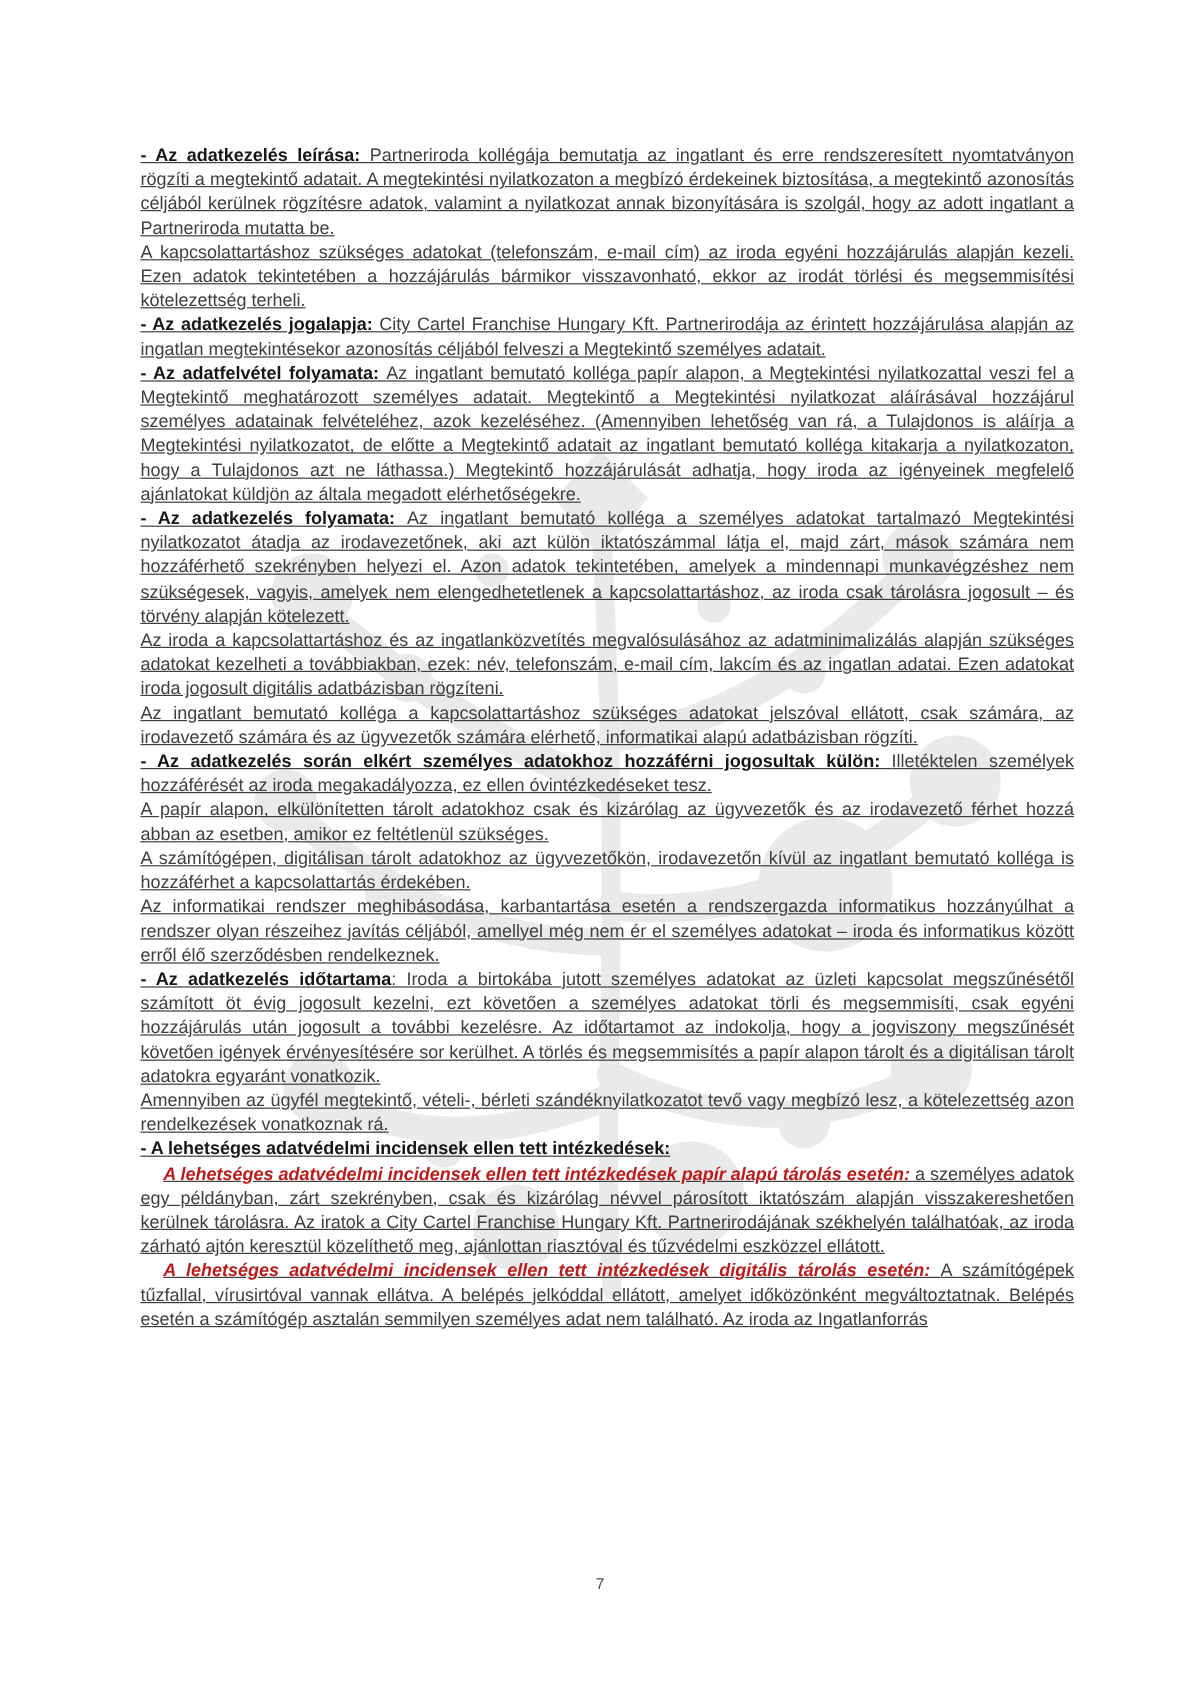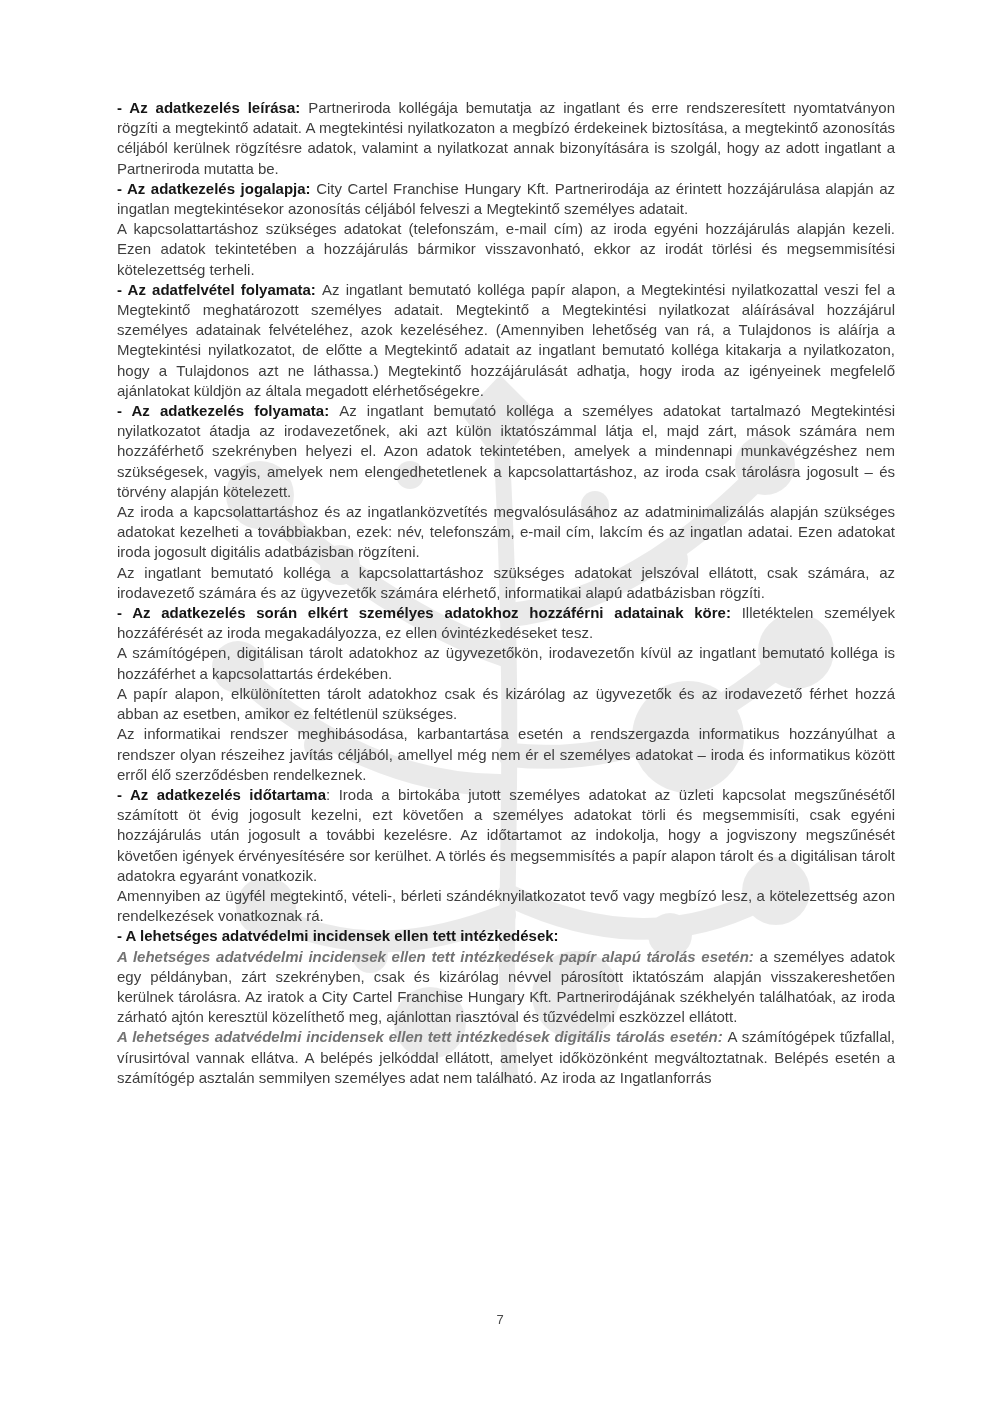--- a/index.html
+++ b/index.html
@@ -19,34 +19,35 @@
     position: absolute;
     left: 200px;
     top: 355px;
     width: 640px;
     height: 730px;
     pointer-events: none;
   }
   .content {
     position: absolute;
     left: 117px;
-    top: 98px;
+    top: 120px;
     width: 778px;
     font-size: 15px;
     line-height: 20.2px;
     color: #3e3e3e;
     text-align: justify;
+    text-decoration: underline;
   }
   .para {
     margin: 0;
     padding: 0;
   }
   .seg-regular { font-weight: 400; color: #3e3e3e; }
   .seg-bold { font-weight: 700; color: #161616; }
-  .seg-bold-italic { font-weight: 700; font-style: italic; color: #737373; }
+  .seg-bold-italic { font-weight: 700; font-style: italic; color: #b91c1c; margin-left: 19px; }
   .footer {
     position: absolute;
     left: 0;
     top: 1312px;
     width: 100%;
     text-align: center;
     font-size: 13px;
     color: #4a4a4a;
   }
 </style>
@@ -84,29 +85,29 @@
       <circle cx="470" cy="580" r="22" fill="#000"></circle>
       <circle cx="376" cy="640" r="44" fill="#000"></circle>
       <circle cx="230" cy="668" r="36" fill="#000"></circle>
       <circle cx="395" cy="150" r="14" fill="#000"></circle>
       <circle cx="210" cy="120" r="14" fill="#000"></circle>
     </g>
   </svg>
 
   <div class="content">
       <p class="para"><span class="seg-bold">- Az adatkezelés leírása: </span><span class="seg-regular">Partneriroda kollégája bemutatja az ingatlant és erre rendszeresített nyomtatványon rögzíti a megtekintő adatait. A megtekintési nyilatkozaton a megbízó érdekeinek biztosítása, a megtekintő azonosítás céljából kerülnek rögzítésre adatok, valamint a nyilatkozat annak bizonyítására is szolgál, hogy az adott ingatlant a Partneriroda mutatta be.</span></p>
+      <p class="para"><span class="seg-regular">A kapcsolattartáshoz szükséges adatokat (telefonszám, e-mail cím) az iroda egyéni hozzájárulás alapján kezeli. Ezen adatok tekintetében a hozzájárulás bármikor visszavonható, ekkor az irodát törlési és megsemmisítési kötelezettség terheli.</span></p>
       <p class="para"><span class="seg-bold">- Az adatkezelés jogalapja: </span><span class="seg-regular">City Cartel Franchise Hungary Kft. Partnerirodája az érintett hozzájárulása alapján az ingatlan megtekintésekor azonosítás céljából felveszi a Megtekintő személyes adatait.</span></p>
-      <p class="para"><span class="seg-regular">A kapcsolattartáshoz szükséges adatokat (telefonszám, e-mail cím) az iroda egyéni hozzájárulás alapján kezeli. Ezen adatok tekintetében a hozzájárulás bármikor visszavonható, ekkor az irodát törlési és megsemmisítési kötelezettség terheli.</span></p>
       <p class="para"><span class="seg-bold">- Az adatfelvétel folyamata: </span><span class="seg-regular">Az ingatlant bemutató kolléga papír alapon, a Megtekintési nyilatkozattal veszi fel a Megtekintő meghatározott személyes adatait. Megtekintő a Megtekintési nyilatkozat aláírásával hozzájárul személyes adatainak felvételéhez, azok kezeléséhez. (Amennyiben lehetőség van rá, a Tulajdonos is aláírja a Megtekintési nyilatkozatot, de előtte a Megtekintő adatait az ingatlant bemutató kolléga kitakarja a nyilatkozaton, hogy a Tulajdonos azt ne láthassa.) Megtekintő hozzájárulását adhatja, hogy iroda az igényeinek megfelelő ajánlatokat küldjön az általa megadott elérhetőségekre.</span></p>
       <p class="para"><span class="seg-bold">- Az adatkezelés folyamata: </span><span class="seg-regular">Az ingatlant bemutató kolléga a személyes adatokat tartalmazó Megtekintési nyilatkozatot átadja az irodavezetőnek, aki azt külön iktatószámmal látja el, majd zárt, mások számára nem hozzáférhető szekrényben helyezi el. Azon adatok tekintetében, amelyek a mindennapi munkavégzéshez nem szükségesek, vagyis, amelyek nem elengedhetetlenek a kapcsolattartáshoz, az iroda csak tárolásra jogosult – és törvény alapján kötelezett.</span></p>
       <p class="para"><span class="seg-regular">Az iroda a kapcsolattartáshoz és az ingatlanközvetítés megvalósulásához az adatminimalizálás alapján szükséges adatokat kezelheti a továbbiakban, ezek: név, telefonszám, e-mail cím, lakcím és az ingatlan adatai. Ezen adatokat iroda jogosult digitális adatbázisban rögzíteni.</span></p>
       <p class="para"><span class="seg-regular">Az ingatlant bemutató kolléga a kapcsolattartáshoz szükséges adatokat jelszóval ellátott, csak számára, az irodavezető számára és az ügyvezetők számára elérhető, informatikai alapú adatbázisban rögzíti.</span></p>
-      <p class="para"><span class="seg-bold">- Az adatkezelés során elkért személyes adatokhoz hozzáférni adatainak köre: </span><span class="seg-regular">Illetéktelen személyek hozzáférését az iroda megakadályozza, ez ellen óvintézkedéseket tesz.</span></p>
+      <p class="para"><span class="seg-bold">- Az adatkezelés során elkért személyes adatokhoz hozzáférni jogosultak külön: </span><span class="seg-regular">Illetéktelen személyek hozzáférését az iroda megakadályozza, ez ellen óvintézkedéseket tesz.</span></p>
+      <p class="para"><span class="seg-regular">A papír alapon, elkülönítetten tárolt adatokhoz csak és kizárólag az ügyvezetők és az irodavezető  férhet hozzá abban az esetben, amikor ez feltétlenül szükséges.</span></p>
       <p class="para"><span class="seg-regular">A számítógépen, digitálisan tárolt adatokhoz az ügyvezetőkön, irodavezetőn kívül az ingatlant bemutató kolléga is hozzáférhet a kapcsolattartás érdekében.</span></p>
-      <p class="para"><span class="seg-regular">A papír alapon, elkülönítetten tárolt adatokhoz csak és kizárólag az ügyvezetők és az irodavezető  férhet hozzá abban az esetben, amikor ez feltétlenül szükséges.</span></p>
       <p class="para"><span class="seg-regular">Az informatikai rendszer meghibásodása, karbantartása esetén a rendszergazda informatikus hozzányúlhat a rendszer olyan részeihez javítás céljából, amellyel még nem ér el személyes adatokat – iroda és informatikus között erről élő szerződésben rendelkeznek.</span></p>
       <p class="para"><span class="seg-bold">- Az adatkezelés időtartama</span><span class="seg-regular">: Iroda a birtokába jutott személyes adatokat az üzleti kapcsolat megszűnésétől számított öt évig jogosult kezelni, ezt követően a személyes adatokat törli és megsemmisíti, csak egyéni hozzájárulás után jogosult a további kezelésre. Az időtartamot az indokolja, hogy a jogviszony megszűnését követően igények érvényesítésére sor kerülhet. A törlés és megsemmisítés a papír alapon tárolt és a digitálisan tárolt adatokra egyaránt vonatkozik.</span></p>
       <p class="para"><span class="seg-regular">Amennyiben az ügyfél megtekintő, vételi-, bérleti szándéknyilatkozatot tevő vagy megbízó lesz, a kötelezettség azon rendelkezések vonatkoznak rá.</span></p>
       <p class="para"><span class="seg-bold">- A lehetséges adatvédelmi incidensek ellen tett intézkedések:</span></p>
       <p class="para"><span class="seg-bold-italic">A lehetséges adatvédelmi incidensek ellen tett intézkedések papír alapú tárolás esetén: </span><span class="seg-regular">a személyes adatok egy példányban, zárt szekrényben, csak és kizárólag névvel párosított iktatószám alapján visszakereshetően kerülnek tárolásra. Az iratok a City Cartel Franchise Hungary Kft.  Partnerirodájának székhelyén találhatóak, az iroda zárható ajtón keresztül közelíthető meg, ajánlottan riasztóval és tűzvédelmi eszközzel ellátott.</span></p>
       <p class="para"><span class="seg-bold-italic">A lehetséges adatvédelmi incidensek ellen tett intézkedések digitális tárolás esetén: </span><span class="seg-regular">A számítógépek tűzfallal, vírusirtóval vannak ellátva. A belépés jelkóddal ellátott, amelyet időközönként megváltoztatnak. Belépés esetén a számítógép asztalán semmilyen személyes adat nem található. Az iroda az Ingatlanforrás</span></p>
     </div>
 
   <div class="footer">7</div>
 

